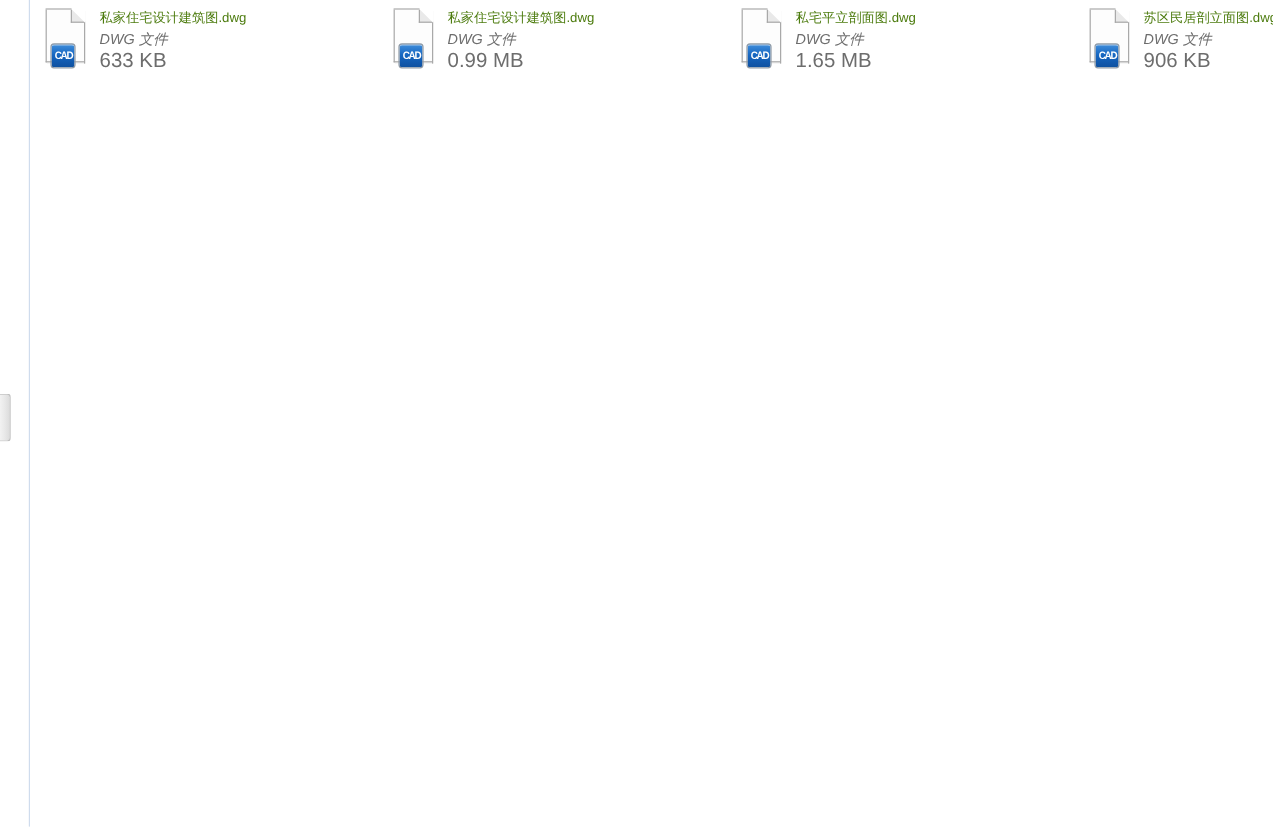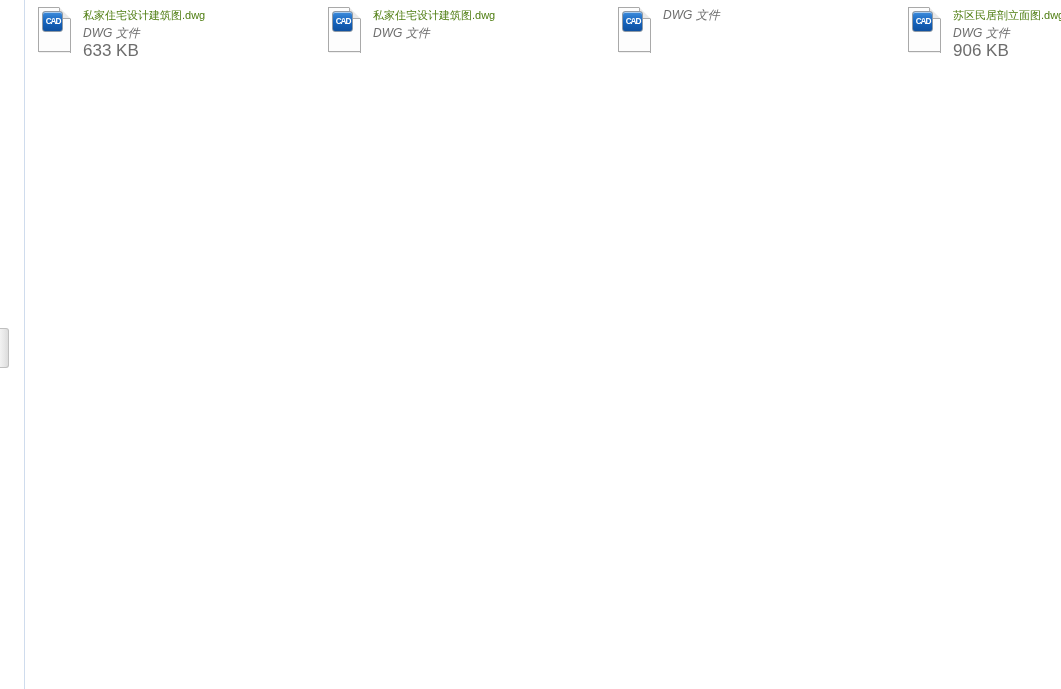--- a/index.html
+++ b/index.html
@@ -134,21 +134,21 @@
     left: 24px;
     top: -1px;
     width: 0;
     height: 0;
     border-left: 12px solid transparent;
     border-top: 12px solid #ffffff;
   }
   .cad-badge {
     position: absolute;
     left: 7px;
-    top: 3px;
+    top: 28px;
     width: 21px;
     height: 21px;
     border-radius: 3px;
     background: linear-gradient(to bottom, #3f8ddb 0%, #1565c0 48%, #0f51a0 100%);
     border: 1px solid #8f9aa6;
     box-shadow: inset 0 1px 0 rgba(255,255,255,0.55);
     box-sizing: border-box;
     display: flex;
     align-items: center;
     justify-content: center;
@@ -228,33 +228,36 @@
           <div class="doc-page"></div>
           <div class="doc-fold"></div>
           <div class="doc-fold-tri"></div>
           <div class="cad-badge">
             <span>CAD</span>
           </div>
         </div>
         <div class="meta">
           <div class="file-name">私家住宅设计建筑图.dwg</div>
           <div class="file-type">DWG 文件</div>
-        </div>
-      </div>
-      <div class="file-item">
-        <div class="icon-wrap">
-          <div class="doc-page"></div>
-          <div class="doc-fold"></div>
-          <div class="doc-fold-tri"></div>
-          <div class="cad-badge">
-            <span>CAD</span>
-          </div>
-        </div>
-        <div class="meta">
-          <div class="file-type">DWG 文件</div>
+          <div class="file-size">0.99 MB</div>
+        </div>
+      </div>
+      <div class="file-item">
+        <div class="icon-wrap">
+          <div class="doc-page"></div>
+          <div class="doc-fold"></div>
+          <div class="doc-fold-tri"></div>
+          <div class="cad-badge">
+            <span>CAD</span>
+          </div>
+        </div>
+        <div class="meta">
+          <div class="file-name">私宅平立剖面图.dwg</div>
+          <div class="file-type">DWG 文件</div>
+          <div class="file-size">1.65 MB</div>
         </div>
       </div>
       <div class="file-item">
         <div class="icon-wrap">
           <div class="doc-page"></div>
           <div class="doc-fold"></div>
           <div class="doc-fold-tri"></div>
           <div class="cad-badge">
             <span>CAD</span>
           </div>

